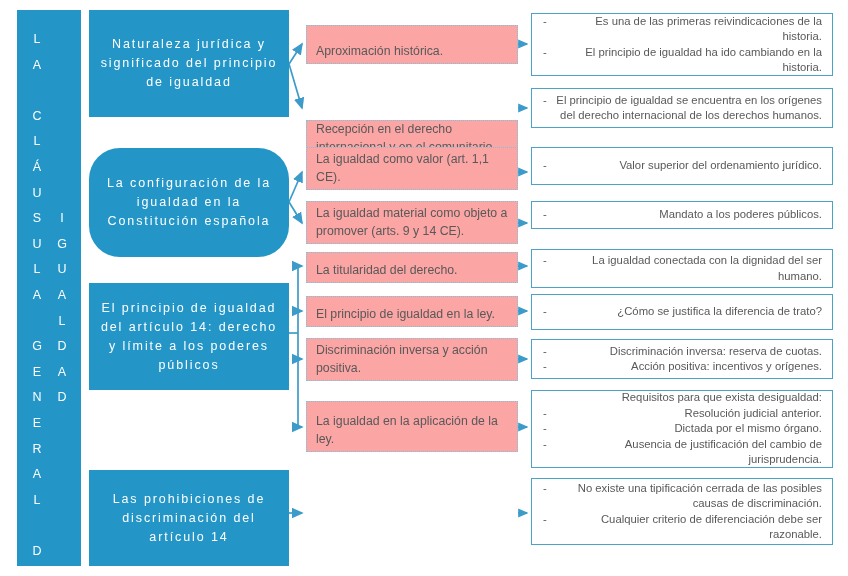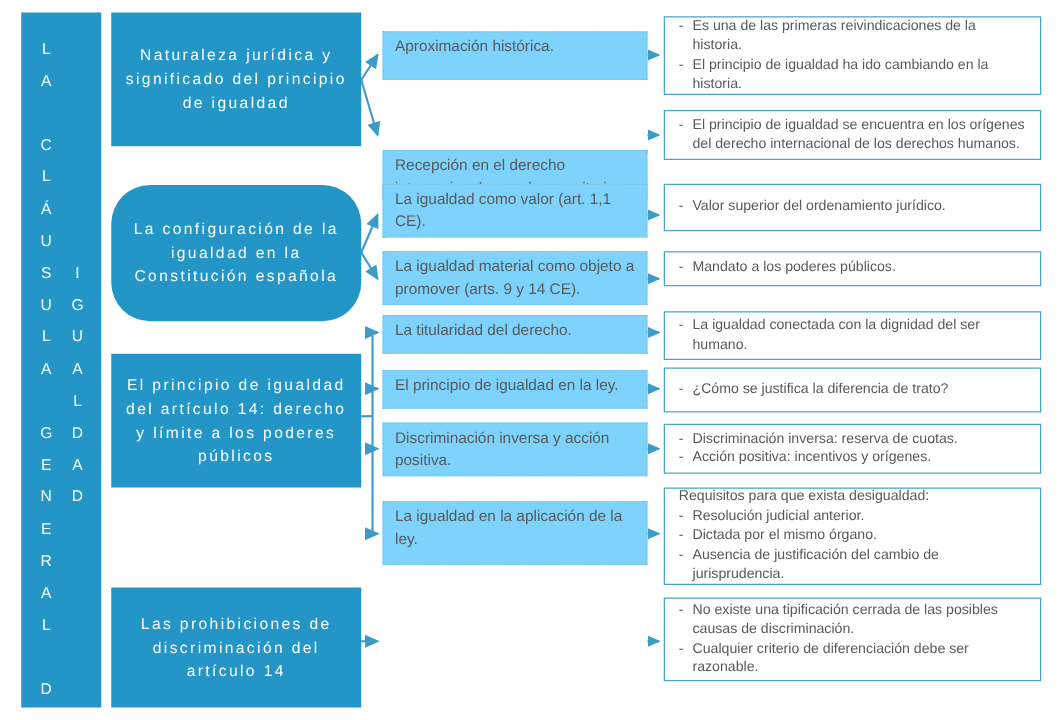--- a/index.html
+++ b/index.html
@@ -62,45 +62,45 @@
     font-size: 12.5px;
     line-height: 19px;
     letter-spacing: 1.9px;
     box-sizing: border-box;
     padding: 4px 8px;
   }
 
   
   .l2 {
     position: absolute;
-    background: #7dd3fc;
+    background: #fca5a5;
     border: 1.6px dotted #7cc3dd;
     color: #595959;
     display: flex;
-    align-items: flex-start;
+    align-items: flex-end;
     font-size: 12.3px;
     line-height: 17.5px;
     box-sizing: border-box;
     padding: 3px 8px 3px 9px;
   }
 
   
   .l3 {
     position: absolute;
     background: #ffffff;
     border: 1.6px solid #4ba3c7;
     color: #595959;
     display: flex;
     align-items: center;
     font-size: 11.3px;
     line-height: 15.4px;
     box-sizing: border-box;
     padding: 3px 10px 3px 11px;
   }
-  .l3 .lines { width: 100%; }
+  .l3 .lines { width: 100%; text-align: right; }
   .l3 .li {
     display: block;
     padding-left: 11px;
     position: relative;
     white-space: normal;
   }
   .l3 .li.dash::before {
     content: "-";
     position: absolute;
     left: 0;

